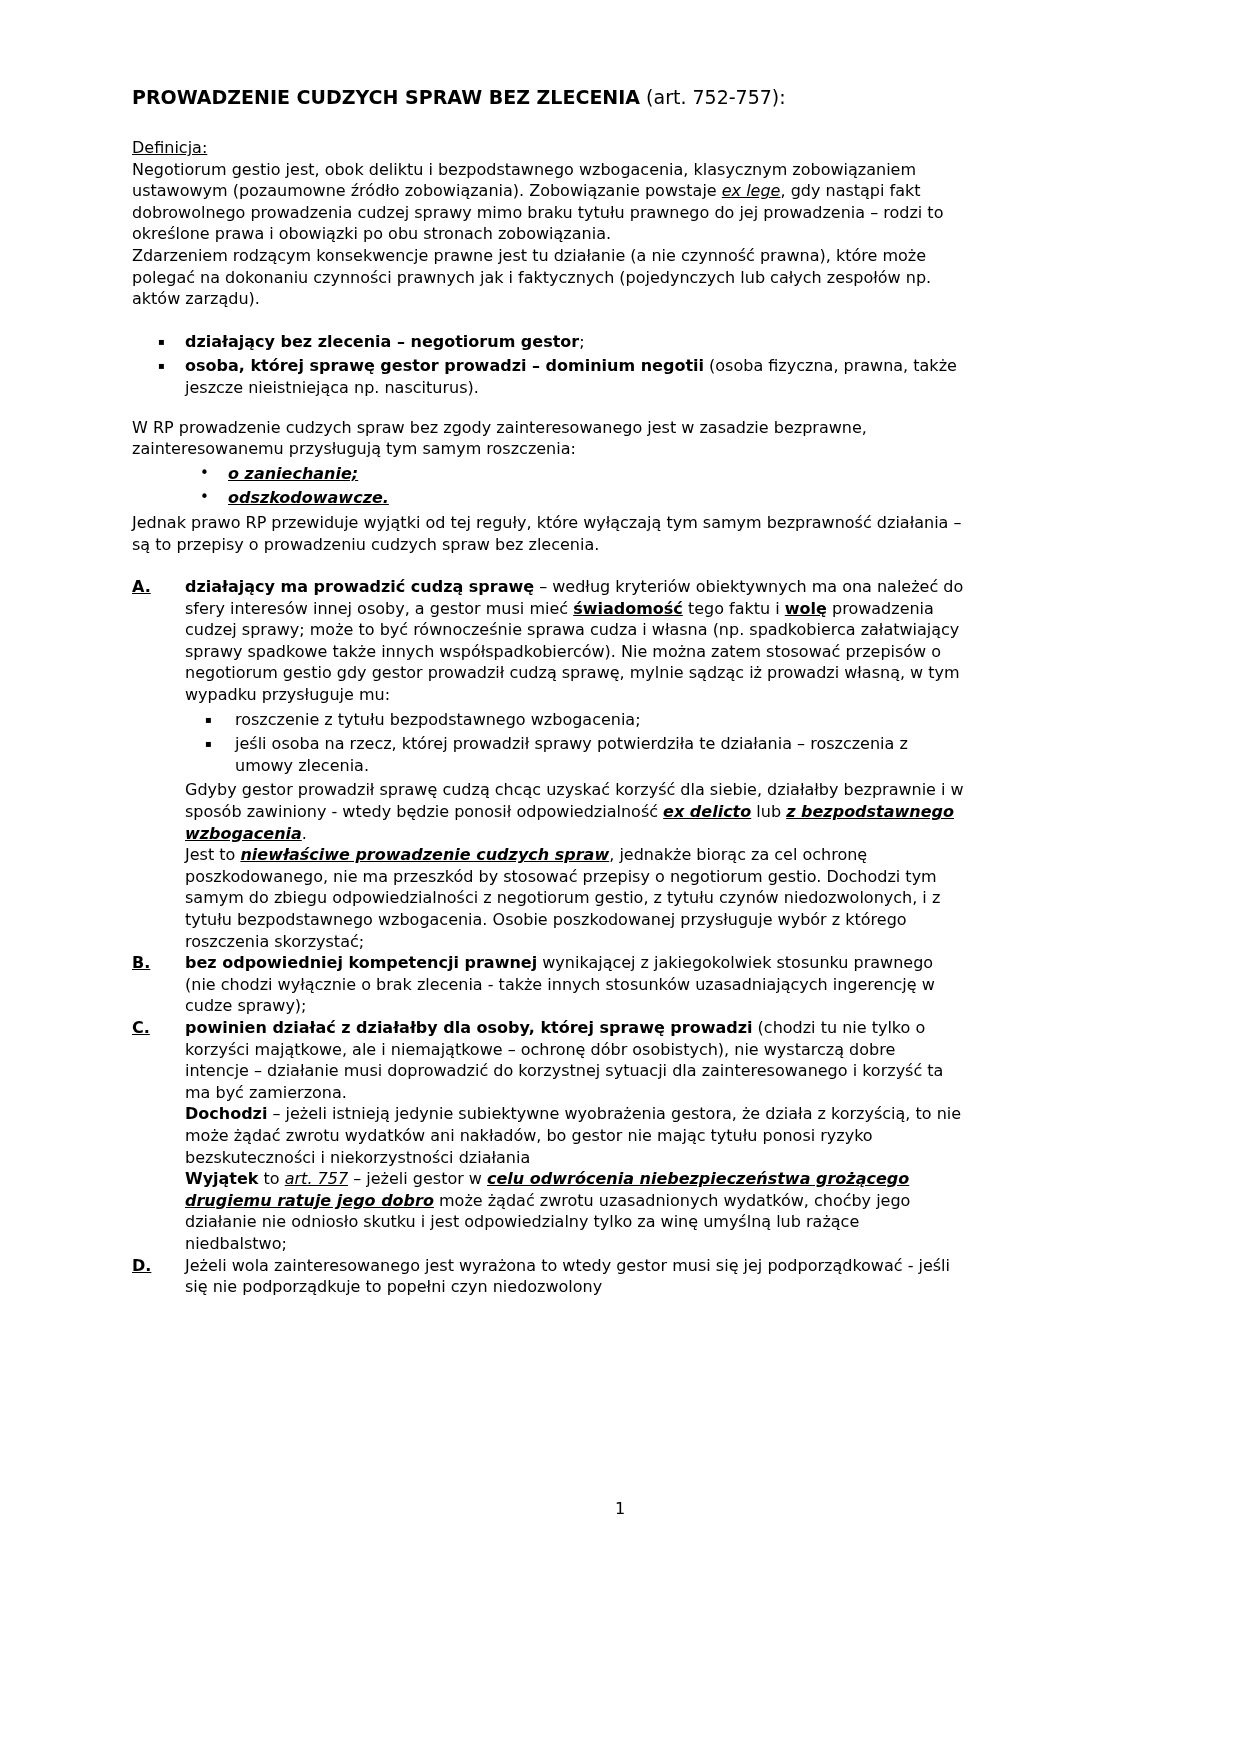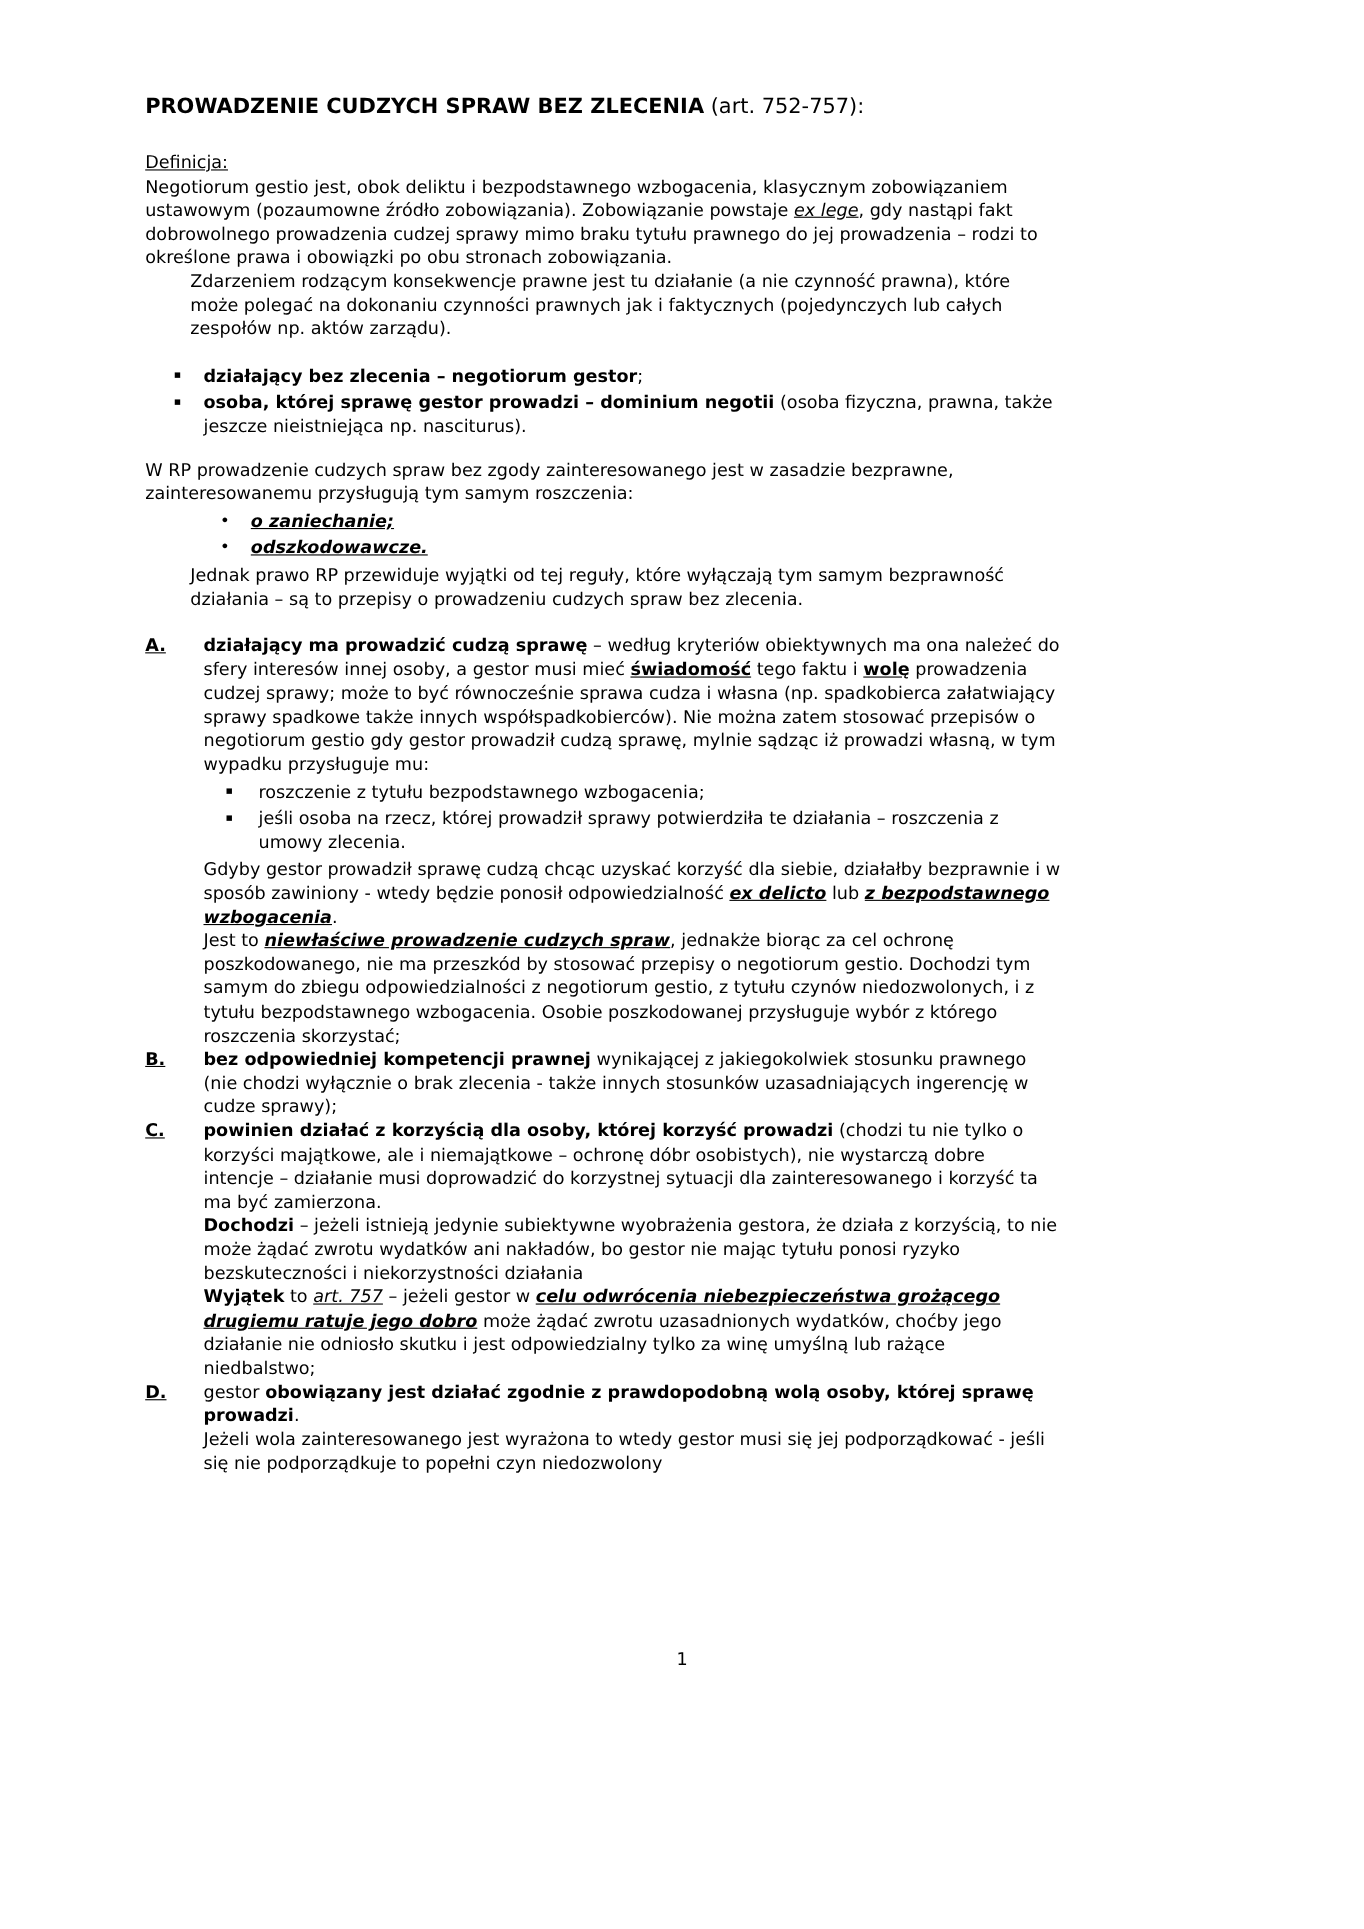--- a/index.html
+++ b/index.html
@@ -26,21 +26,21 @@
   .b { font-weight: bold; }
   .i { font-style: italic; text-decoration: underline; }
   .u { text-decoration: underline; }
 
   .title {
     font-size: 19px;
     line-height: 26px;
     margin-bottom: 27px;
   }
   .para { margin: 0; }
-  .mb   { margin-bottom: 21px; margin-left: 41px; }
+  .mb   { margin-bottom: 21px; }
   .mb2  { margin-bottom: 2px; }
   .mb18 { margin-bottom: 18px; }
 
   .li { display: flex; align-items: flex-start; margin: 3px 0; }
   .li .marker { line-height: 21.6px; }
   .li .txt { flex: 1; }
 
   .level1 { padding-left: 26px; }
   .level1 .marker { flex: 0 0 27px; }
 
@@ -126,30 +126,29 @@
       <div class="abc">
         <span class="letter"><span class="b u">B.</span></span>
         <div class="abc-body">
           <div class="para"><span class="b">bez odpowiedniej kompetencji prawnej</span><span> wynikającej z jakiegokolwiek stosunku prawnego (nie chodzi wyłącznie o brak zlecenia - także innych stosunków uzasadniających ingerencję w cudze sprawy);</span></div>
         </div>
       </div>
 
       <div class="abc">
         <span class="letter"><span class="b u">C.</span></span>
         <div class="abc-body">
-          <div class="para"><span class="b">powinien działać z korzyścią dla osoby, której korzyść prowadzi</span><span> (chodzi tu nie tylko o korzyści majątkowe, ale i niemajątkowe – ochronę dóbr osobistych), nie wystarczą dobre intencje – działanie musi doprowadzić do korzystnej sytuacji dla zainteresowanego i korzyść ta ma być zamierzona.</span></div>
+          <div class="para"><span class="b">powinien działać z działałby dla osoby, której sprawę prowadzi</span><span> (chodzi tu nie tylko o korzyści majątkowe, ale i niemajątkowe – ochronę dóbr osobistych), nie wystarczą dobre intencje – działanie musi doprowadzić do korzystnej sytuacji dla zainteresowanego i korzyść ta ma być zamierzona.</span></div>
           <div class="para"><span class="b">Dochodzi</span><span> – jeżeli istnieją jedynie subiektywne wyobrażenia gestora, że działa z korzyścią, to nie może żądać zwrotu wydatków ani nakładów, bo gestor nie mając tytułu ponosi ryzyko bezskuteczności i niekorzystności działania</span></div>
           <div class="para"><span class="b">Wyjątek</span><span> to </span><span class="i">art. 757</span><span> – jeżeli gestor w </span><span class="b i">celu odwrócenia niebezpieczeństwa grożącego drugiemu ratuje jego dobro</span><span> może żądać zwrotu uzasadnionych wydatków, choćby jego działanie nie odniosło skutku i jest odpowiedzialny tylko za winę umyślną lub rażące niedbalstwo;</span></div>
         </div>
       </div>
 
       <div class="abc">
         <span class="letter"><span class="b u">D.</span></span>
         <div class="abc-body">
-          <div class="para"><span>gestor </span><span class="b">obowiązany jest działać zgodnie z prawdopodobną wolą osoby, której sprawę prowadzi</span><span>.</span></div>
           <div class="para"><span>Jeżeli wola zainteresowanego jest wyrażona to wtedy gestor musi się jej podporządkować - jeśli się nie podporządkuje to popełni czyn niedozwolony</span></div>
         </div>
       </div>
 
     </div>
   </div>
 
   <div class="page-num">1</div>
 </div>
 

